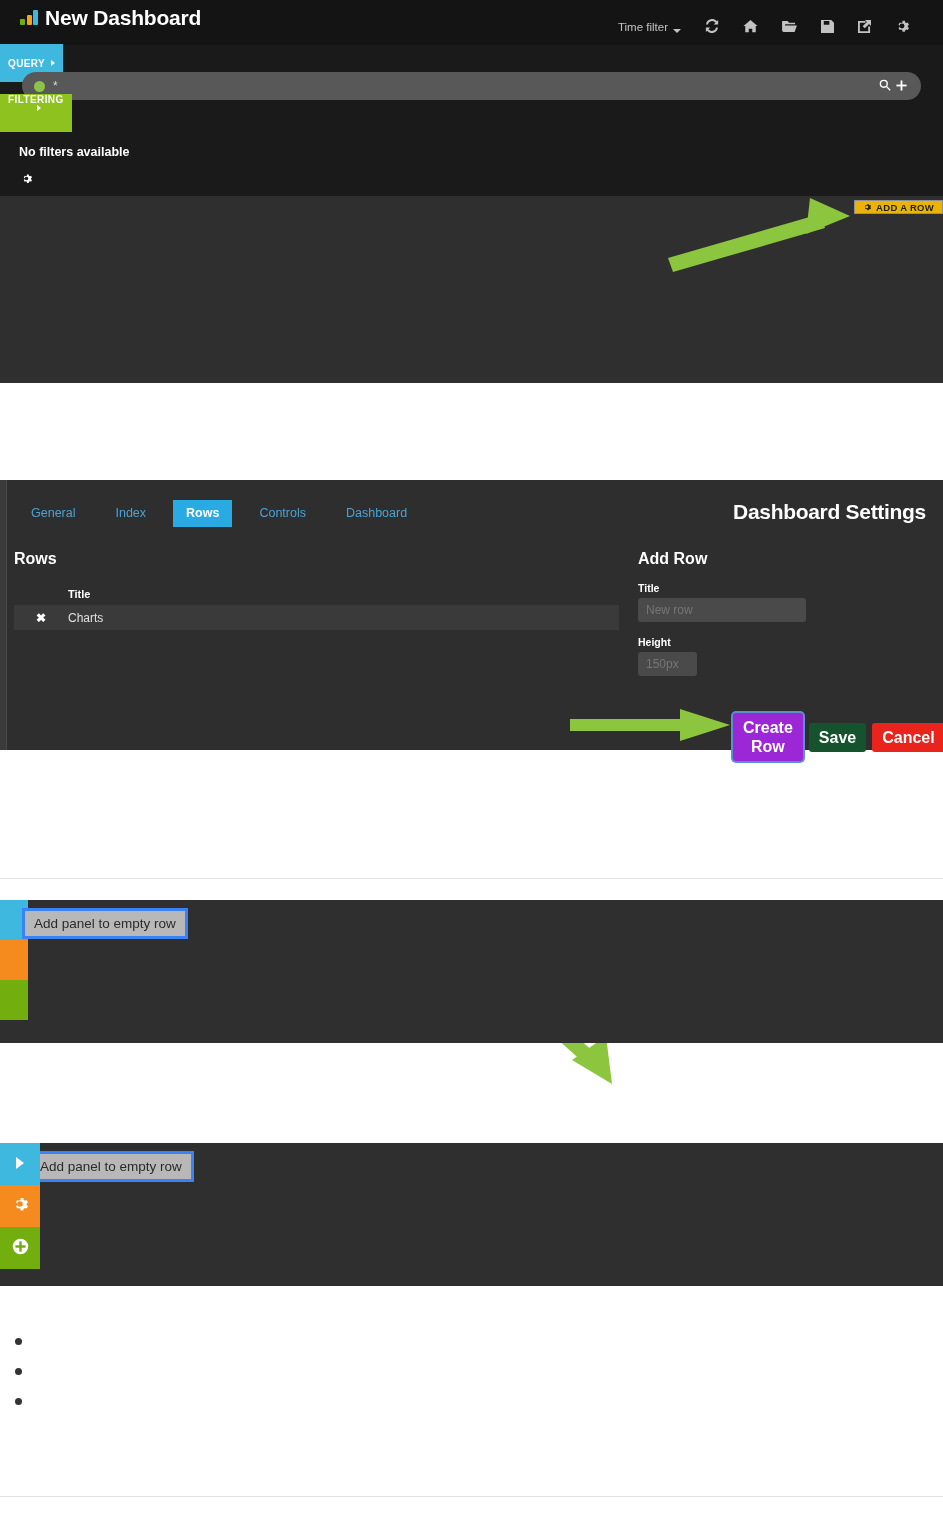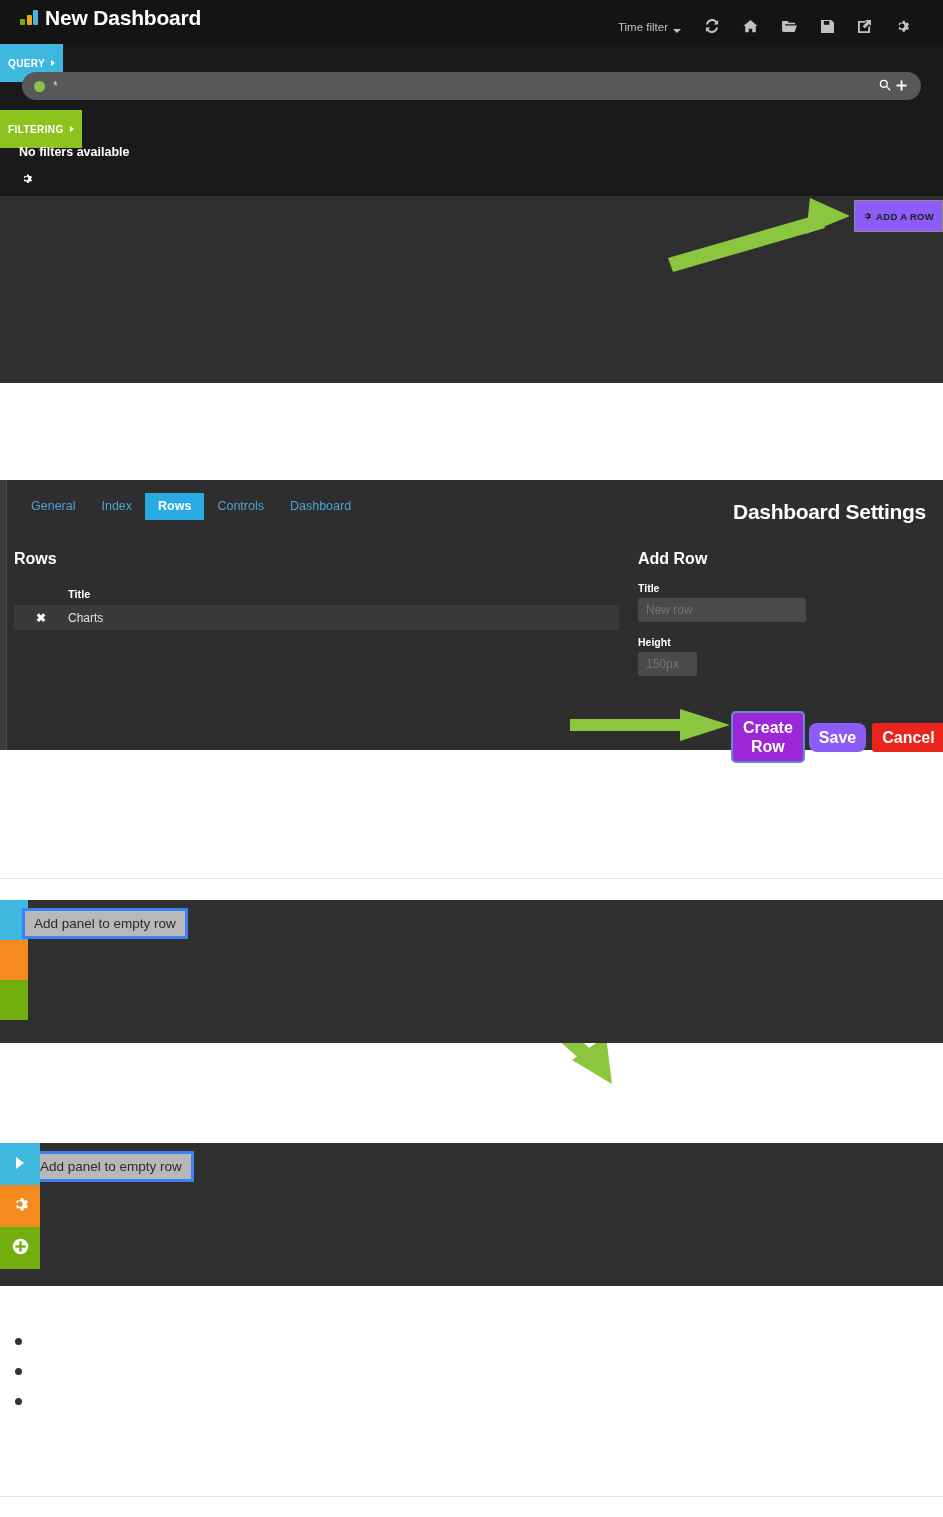--- a/index.html
+++ b/index.html
@@ -68,21 +68,21 @@
     position: absolute;
     height: 38px;
     display: flex; align-items: center;
     padding: 0 8px;
     font-size: 10px;
     font-weight: bold;
     letter-spacing: 0.4px;
     color: #ffffff;
   }
   .tag-query { left: 0; top: 44px; background: #3fb8e0; }
-  .tag-filter { left: 0; top: 110px; background: #8ec21f; }
+  .tag-filter { left: 0; top: 94px; background: #8ec21f; flex-direction: column; }
   .tag-arrow {
     display: inline-block; margin-left: 6px;
     width: 0; height: 0;
     border-top: 3.5px solid transparent;
     border-bottom: 3.5px solid transparent;
     border-left: 4px solid #ffffff;
   }
 
   .querybar {
     position: absolute; left: 22px; top: 72px;
@@ -113,22 +113,22 @@
     color: #ffffff;
   }
 
   .panelzone {
     position: absolute; left: 0; top: 196px;
     width: 943px; height: 187px;
     background: #2f2f2f;
   }
   .addrow-btn {
     position: absolute; right: 0; top: 200px;
-    height: 32px; padding: 0 8px;
-    background: #8b5cf6;
+    height: 14px; padding: 0 8px;
+    background: #eab308;
     color: #1f1f1f;
     font-size: 9.5px; font-weight: bold; letter-spacing: 0.3px;
     display: flex; align-items: center; gap: 5px;
     border: 1px solid #8f8f8f;
     box-sizing: border-box;
   }
 
   
   .arrow { position: absolute; }
 
@@ -144,22 +144,22 @@
     width: 6px; height: 270px;
     background: #3b3b3b;
     border-right: 1px solid #4a4a4a;
   }
   .settings-title {
     position: absolute; right: 17px; top: 20px;
     color: #ffffff; font-size: 21px; font-weight: bold;
     letter-spacing: -0.3px;
   }
   .tabs {
-    position: absolute; left: 18px; top: 13px;
-    display: flex; gap: 0;
+    position: absolute; left: 18px; top: 20px;
+    display: flex; gap: 14px;
   }
   .tab {
     font-size: 12.5px;
     color: #4aa3d4;
     padding: 7px 13px;
     line-height: 1;
   }
   .tab.active {
     background: #29aae3;
     color: #ffffff;
@@ -214,21 +214,21 @@
   }
   .btn {
     font-family: "Liberation Sans", sans-serif;
     font-size: 16px; font-weight: bold;
     color: #ffffff;
     border: none; border-radius: 3px;
     padding: 5px 10px;
     line-height: 1.2;
   }
   .btn-create { background: #9c27d6; box-shadow: 0 0 0 2px #5a8fd0; }
-  .btn-save   { background: #8b5cf6; border-radius: 8px; }
+  .btn-save   { background: #14532d; }
   .btn-cancel { background: #e8241c; }
 
   
   .shot3 {
     position: absolute; left: 0; top: 900px;
     width: 943px; height: 143px;
     background: #2f2f2f;
   }
   .tabstrip { position: absolute; left: 0; top: 0; width: 28px; }
   .tabstrip .ts {

